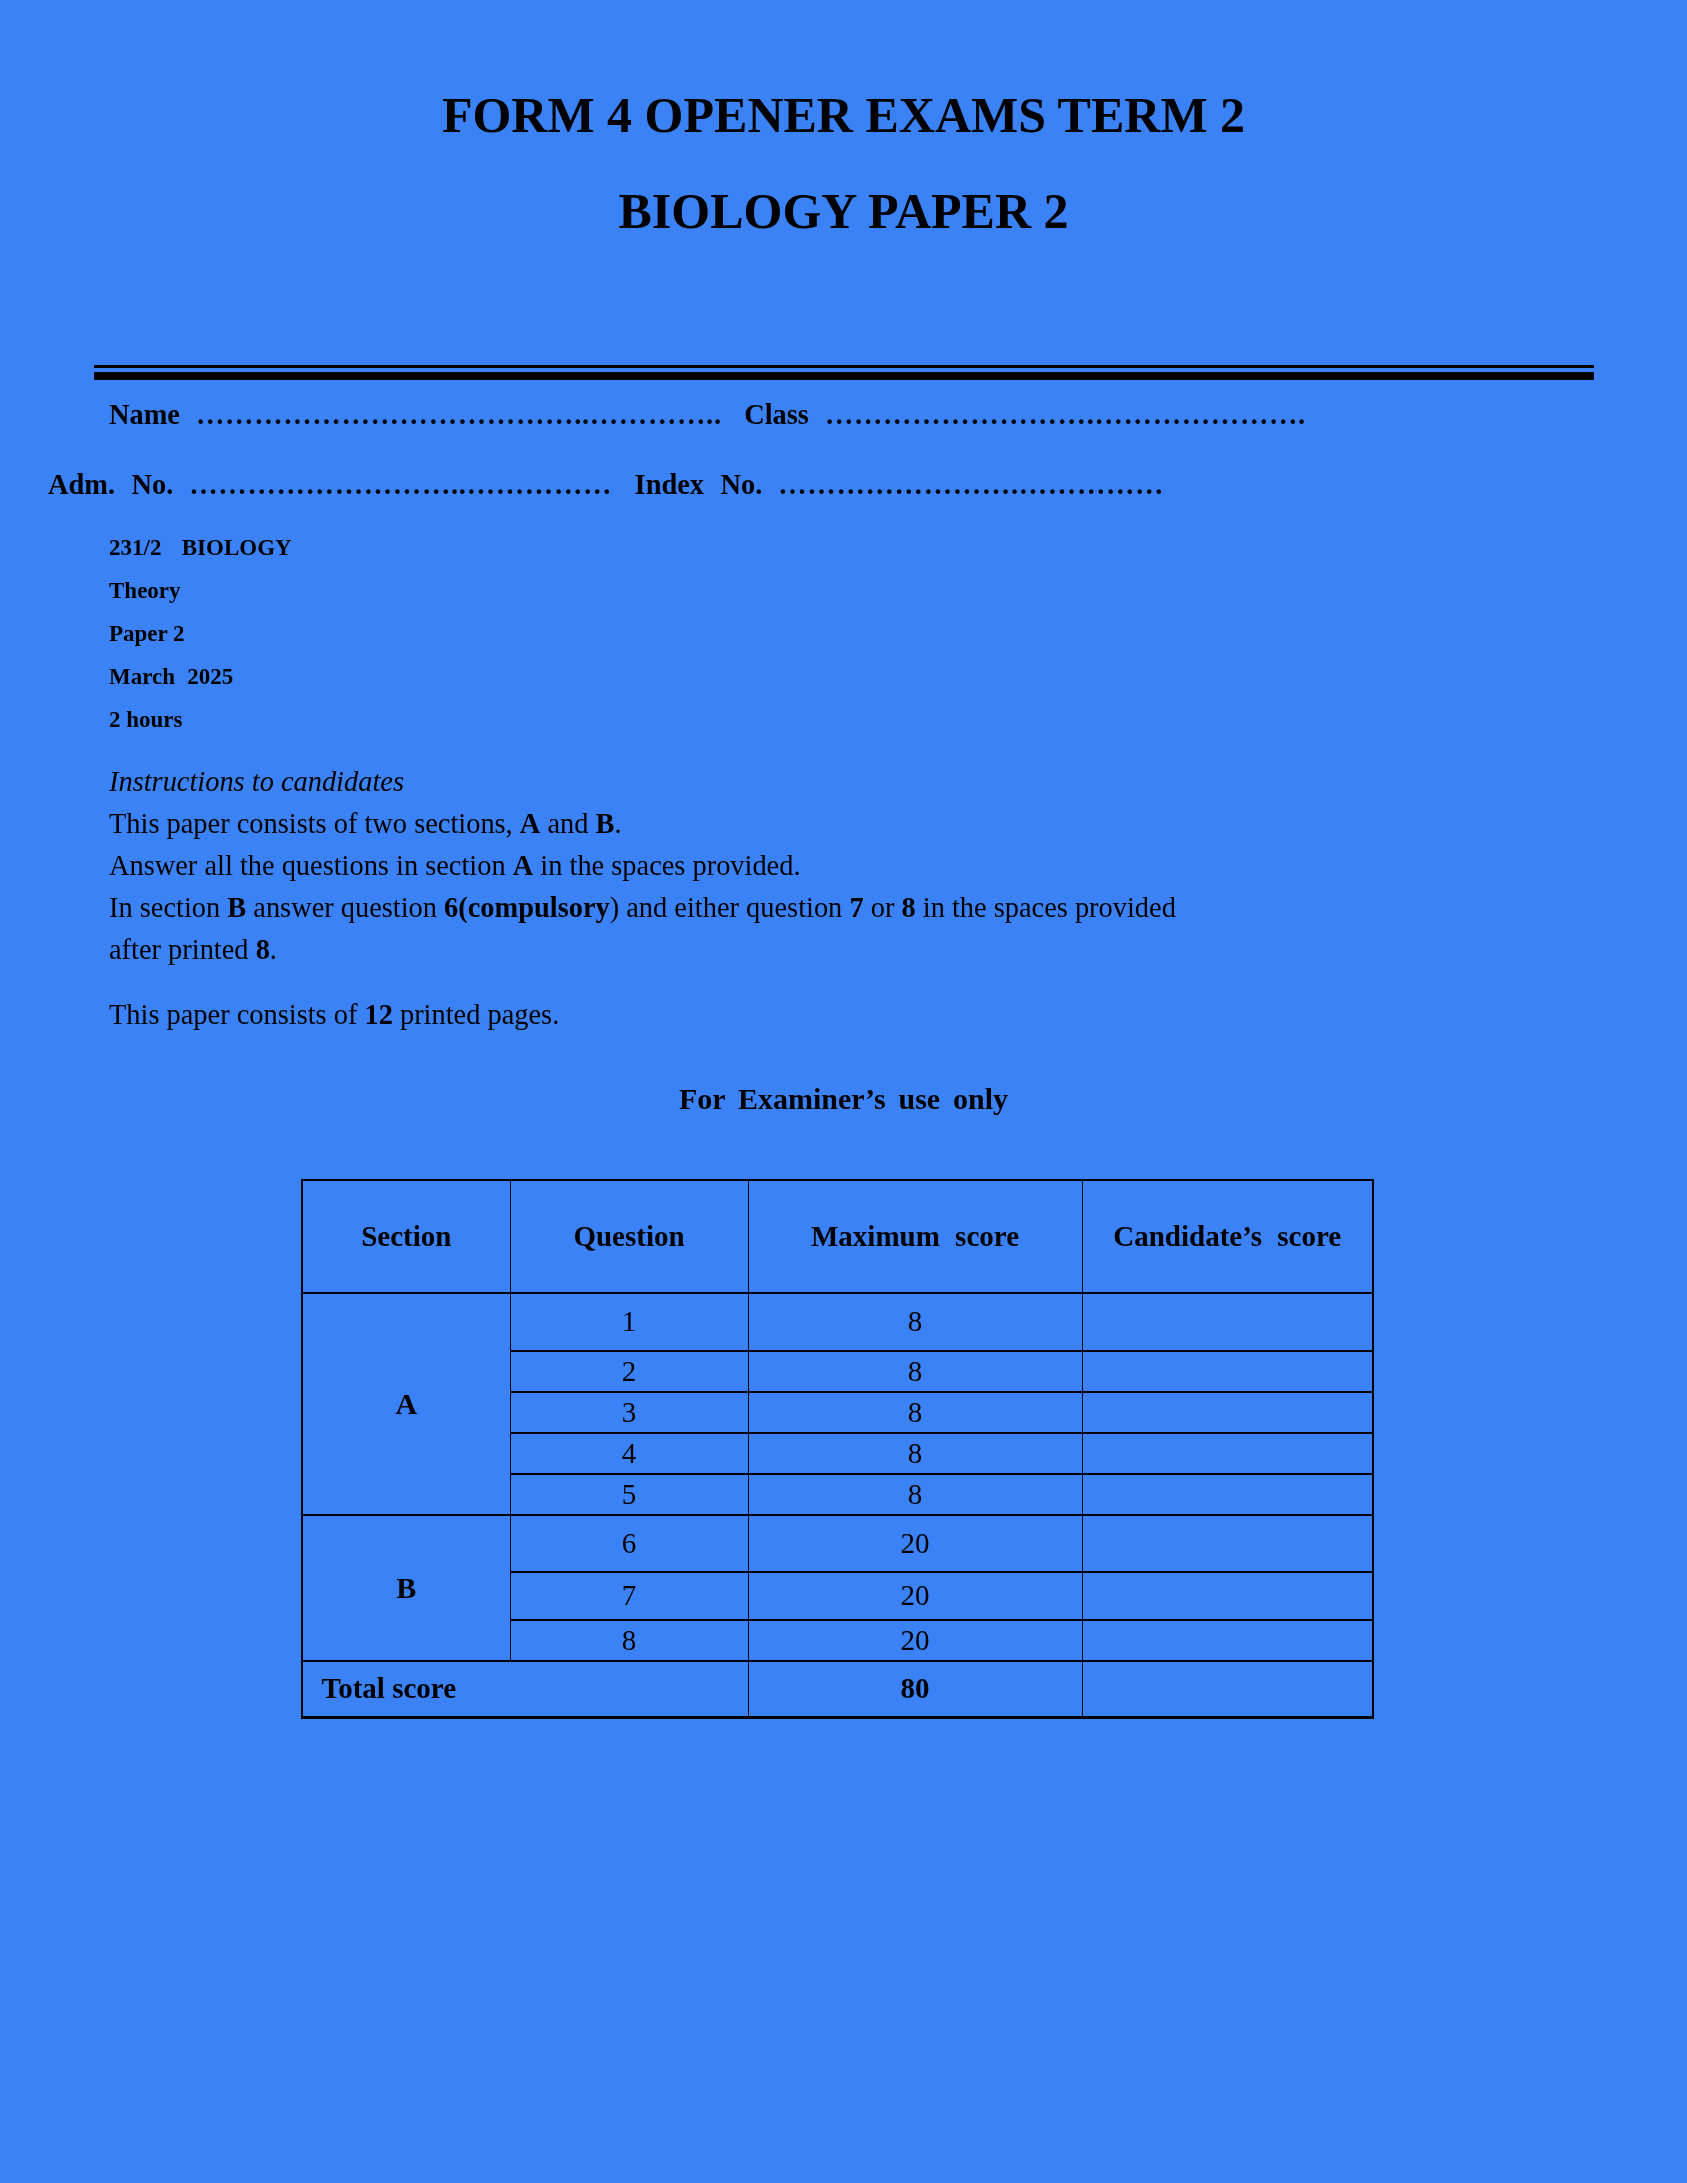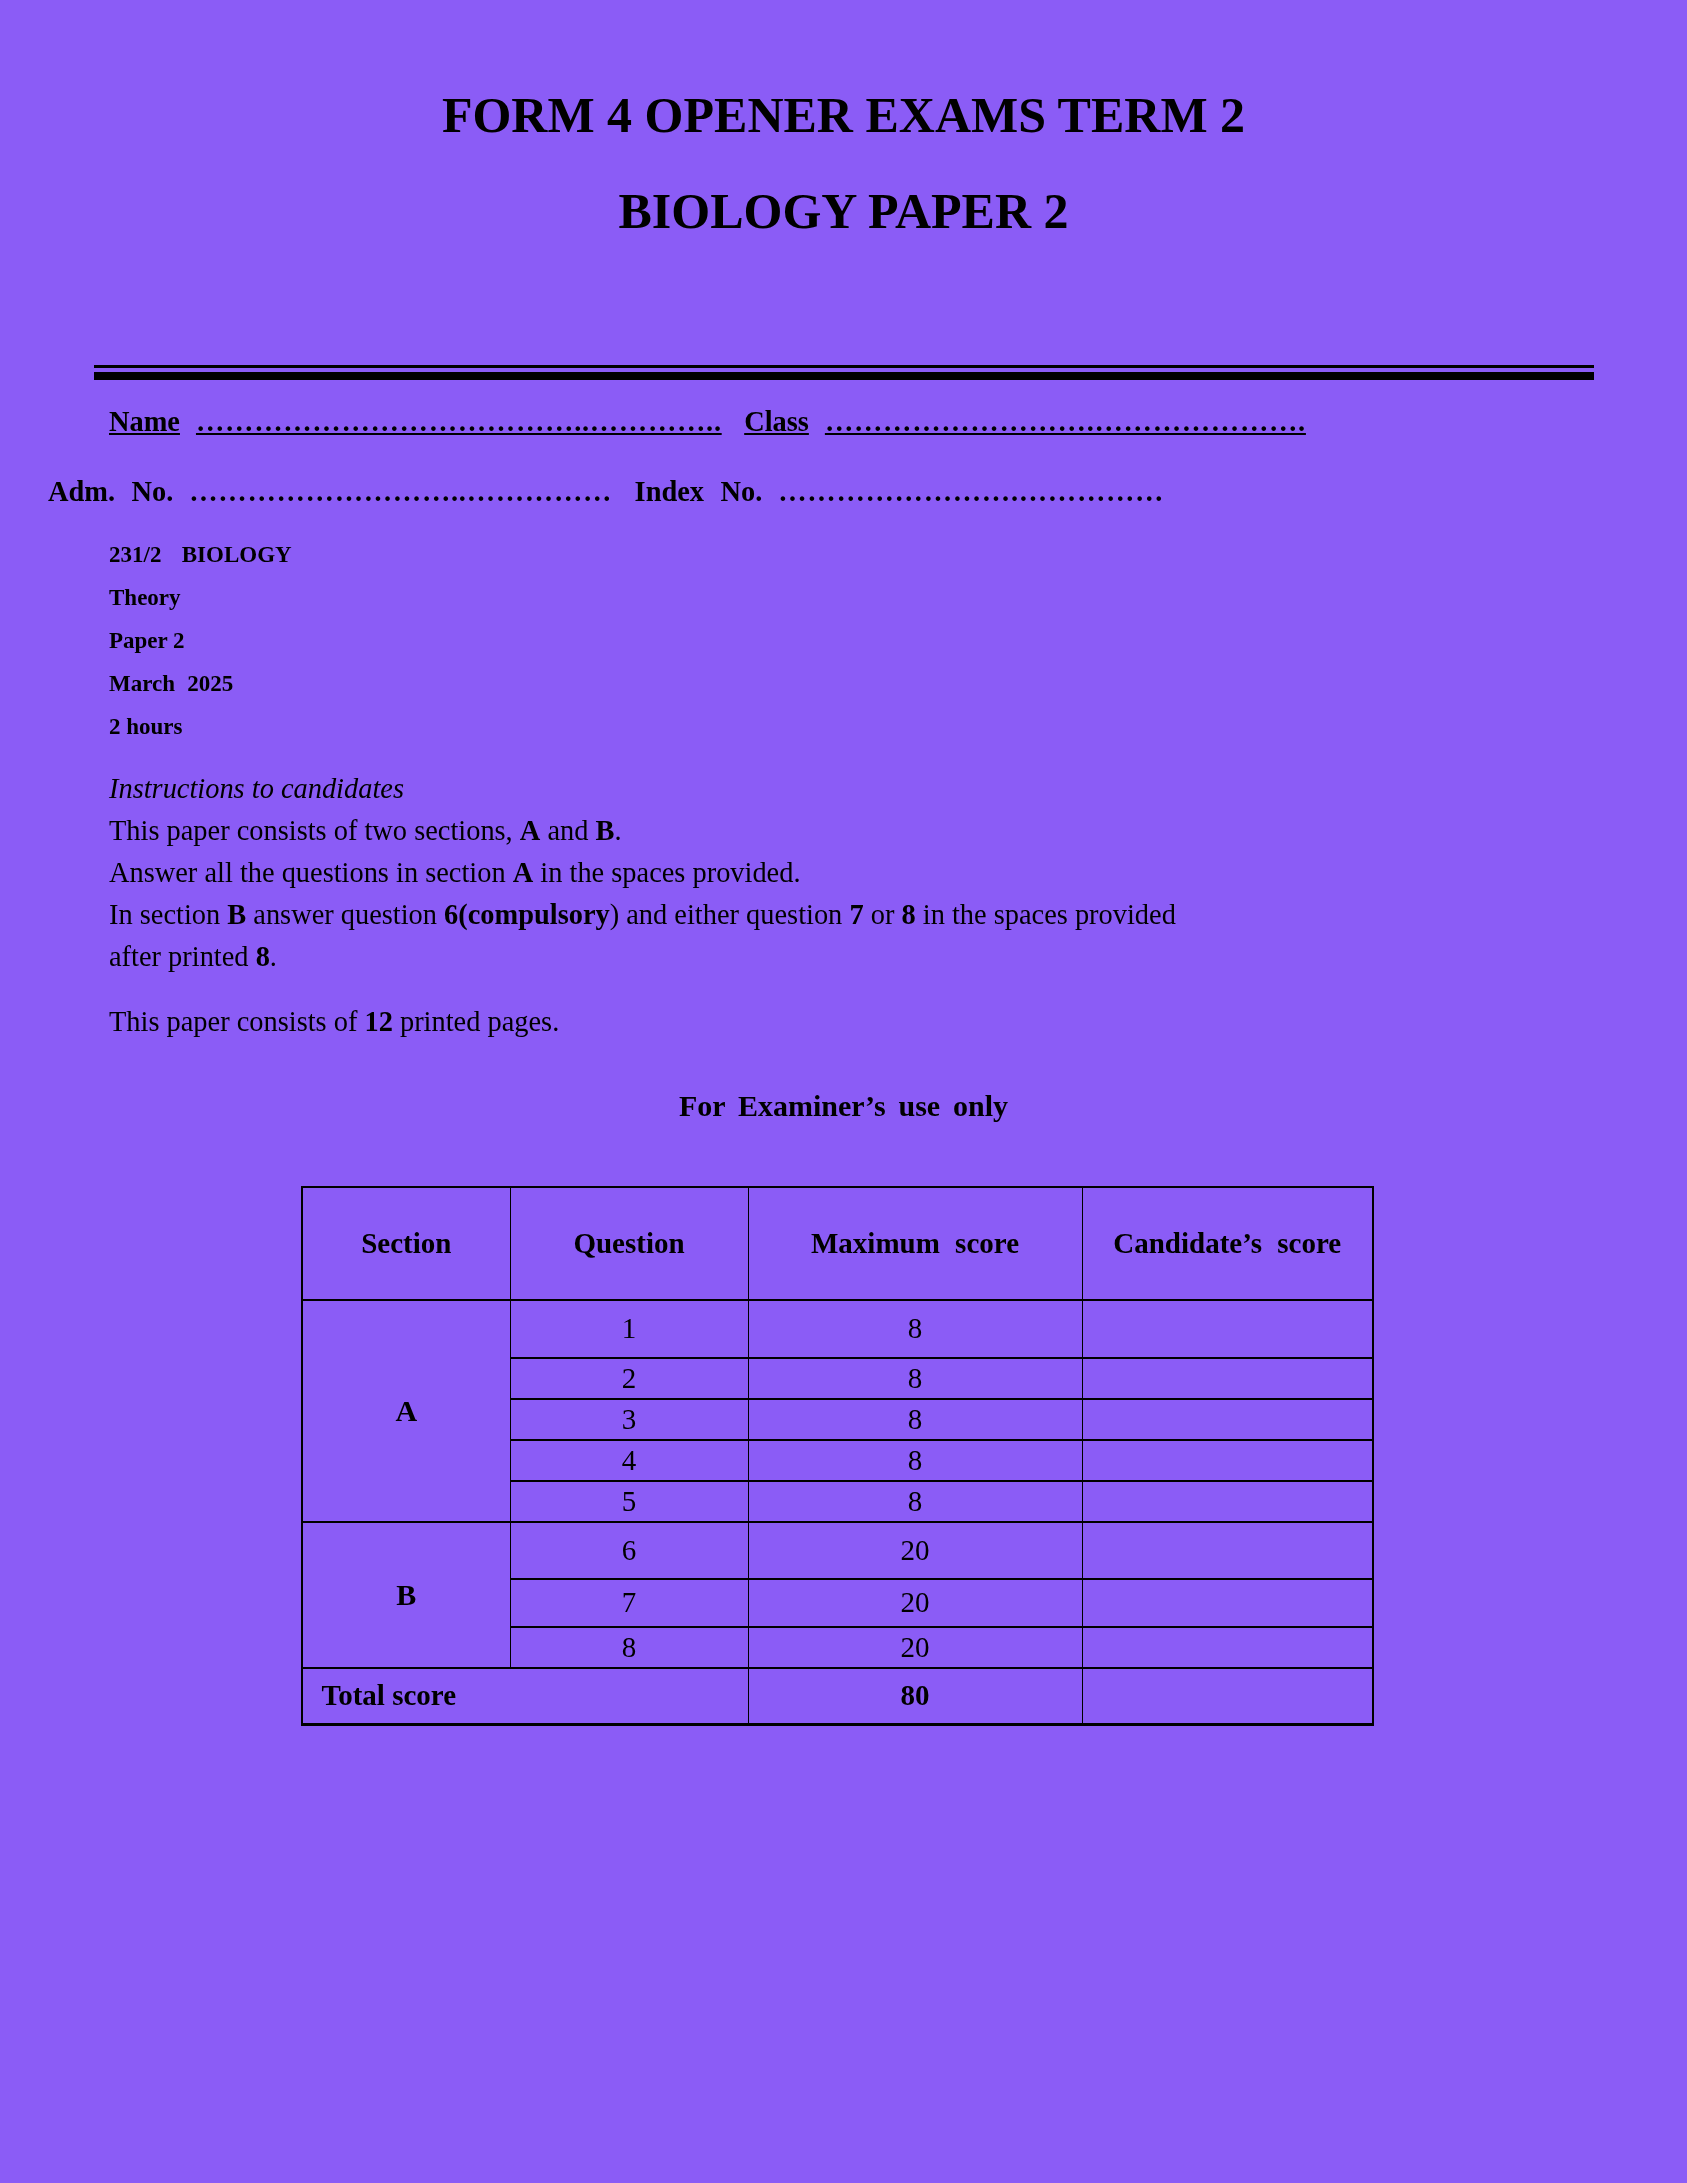--- a/index.html
+++ b/index.html
@@ -2,39 +2,39 @@
 <html style="font-size:10.6px"><head>
 <meta charset="utf-8">
 <style>
   html, body { margin: 0; padding: 0; }
   body {
     width: 1687px; height: 2183px;
     background: #ffffff; color: #000000;
     font-family: "Liberation Serif", serif;
     -webkit-font-smoothing: antialiased;
   }
-  .page { position: relative; width: 1687px; height: 2183px; overflow: hidden; background: #8b5cf6; }
+  .page { position: relative; width: 1687px; height: 2183px; overflow: hidden; background: #3b82f6; }
 
   
   .title { text-align: center; font-weight: 700; font-size: 50px; line-height: 60px; }
   .title1 { padding-top: 85px; }
   .title2 { margin-top: 36px; }
 
   
   .hr-wrap { margin: 124px 93px 0 94px; }
   .hr-thin  { height: 2.6px;  background: #000; }
   .hr-thick { height: 8.6px; background: #000; margin-top: 4px; }
 
   
   .field-line {
     margin-left: 109px; margin-right: 56px;
     font-weight: 700; font-size: 28.4px; line-height: 42px;
     white-space: nowrap; overflow: hidden;
   }
-  .line-name { margin-top: 21px; text-decoration: underline; }
+  .line-name { margin-top: 14px; }
   .line-adm  { margin-top: 28px; margin-left: 48px; }
   .field-label { margin-right: 16px; }
   .field-label2 { margin-left: 22.5px; margin-right: 16px; }
   .ws  { word-spacing: 9.3px; }
   .dots { letter-spacing: 0.7px; }
 
   
   .paper-info {
     margin-top: 20px; margin-left: 109px;
     font-weight: 700; font-size: 23px; line-height: 43px;

